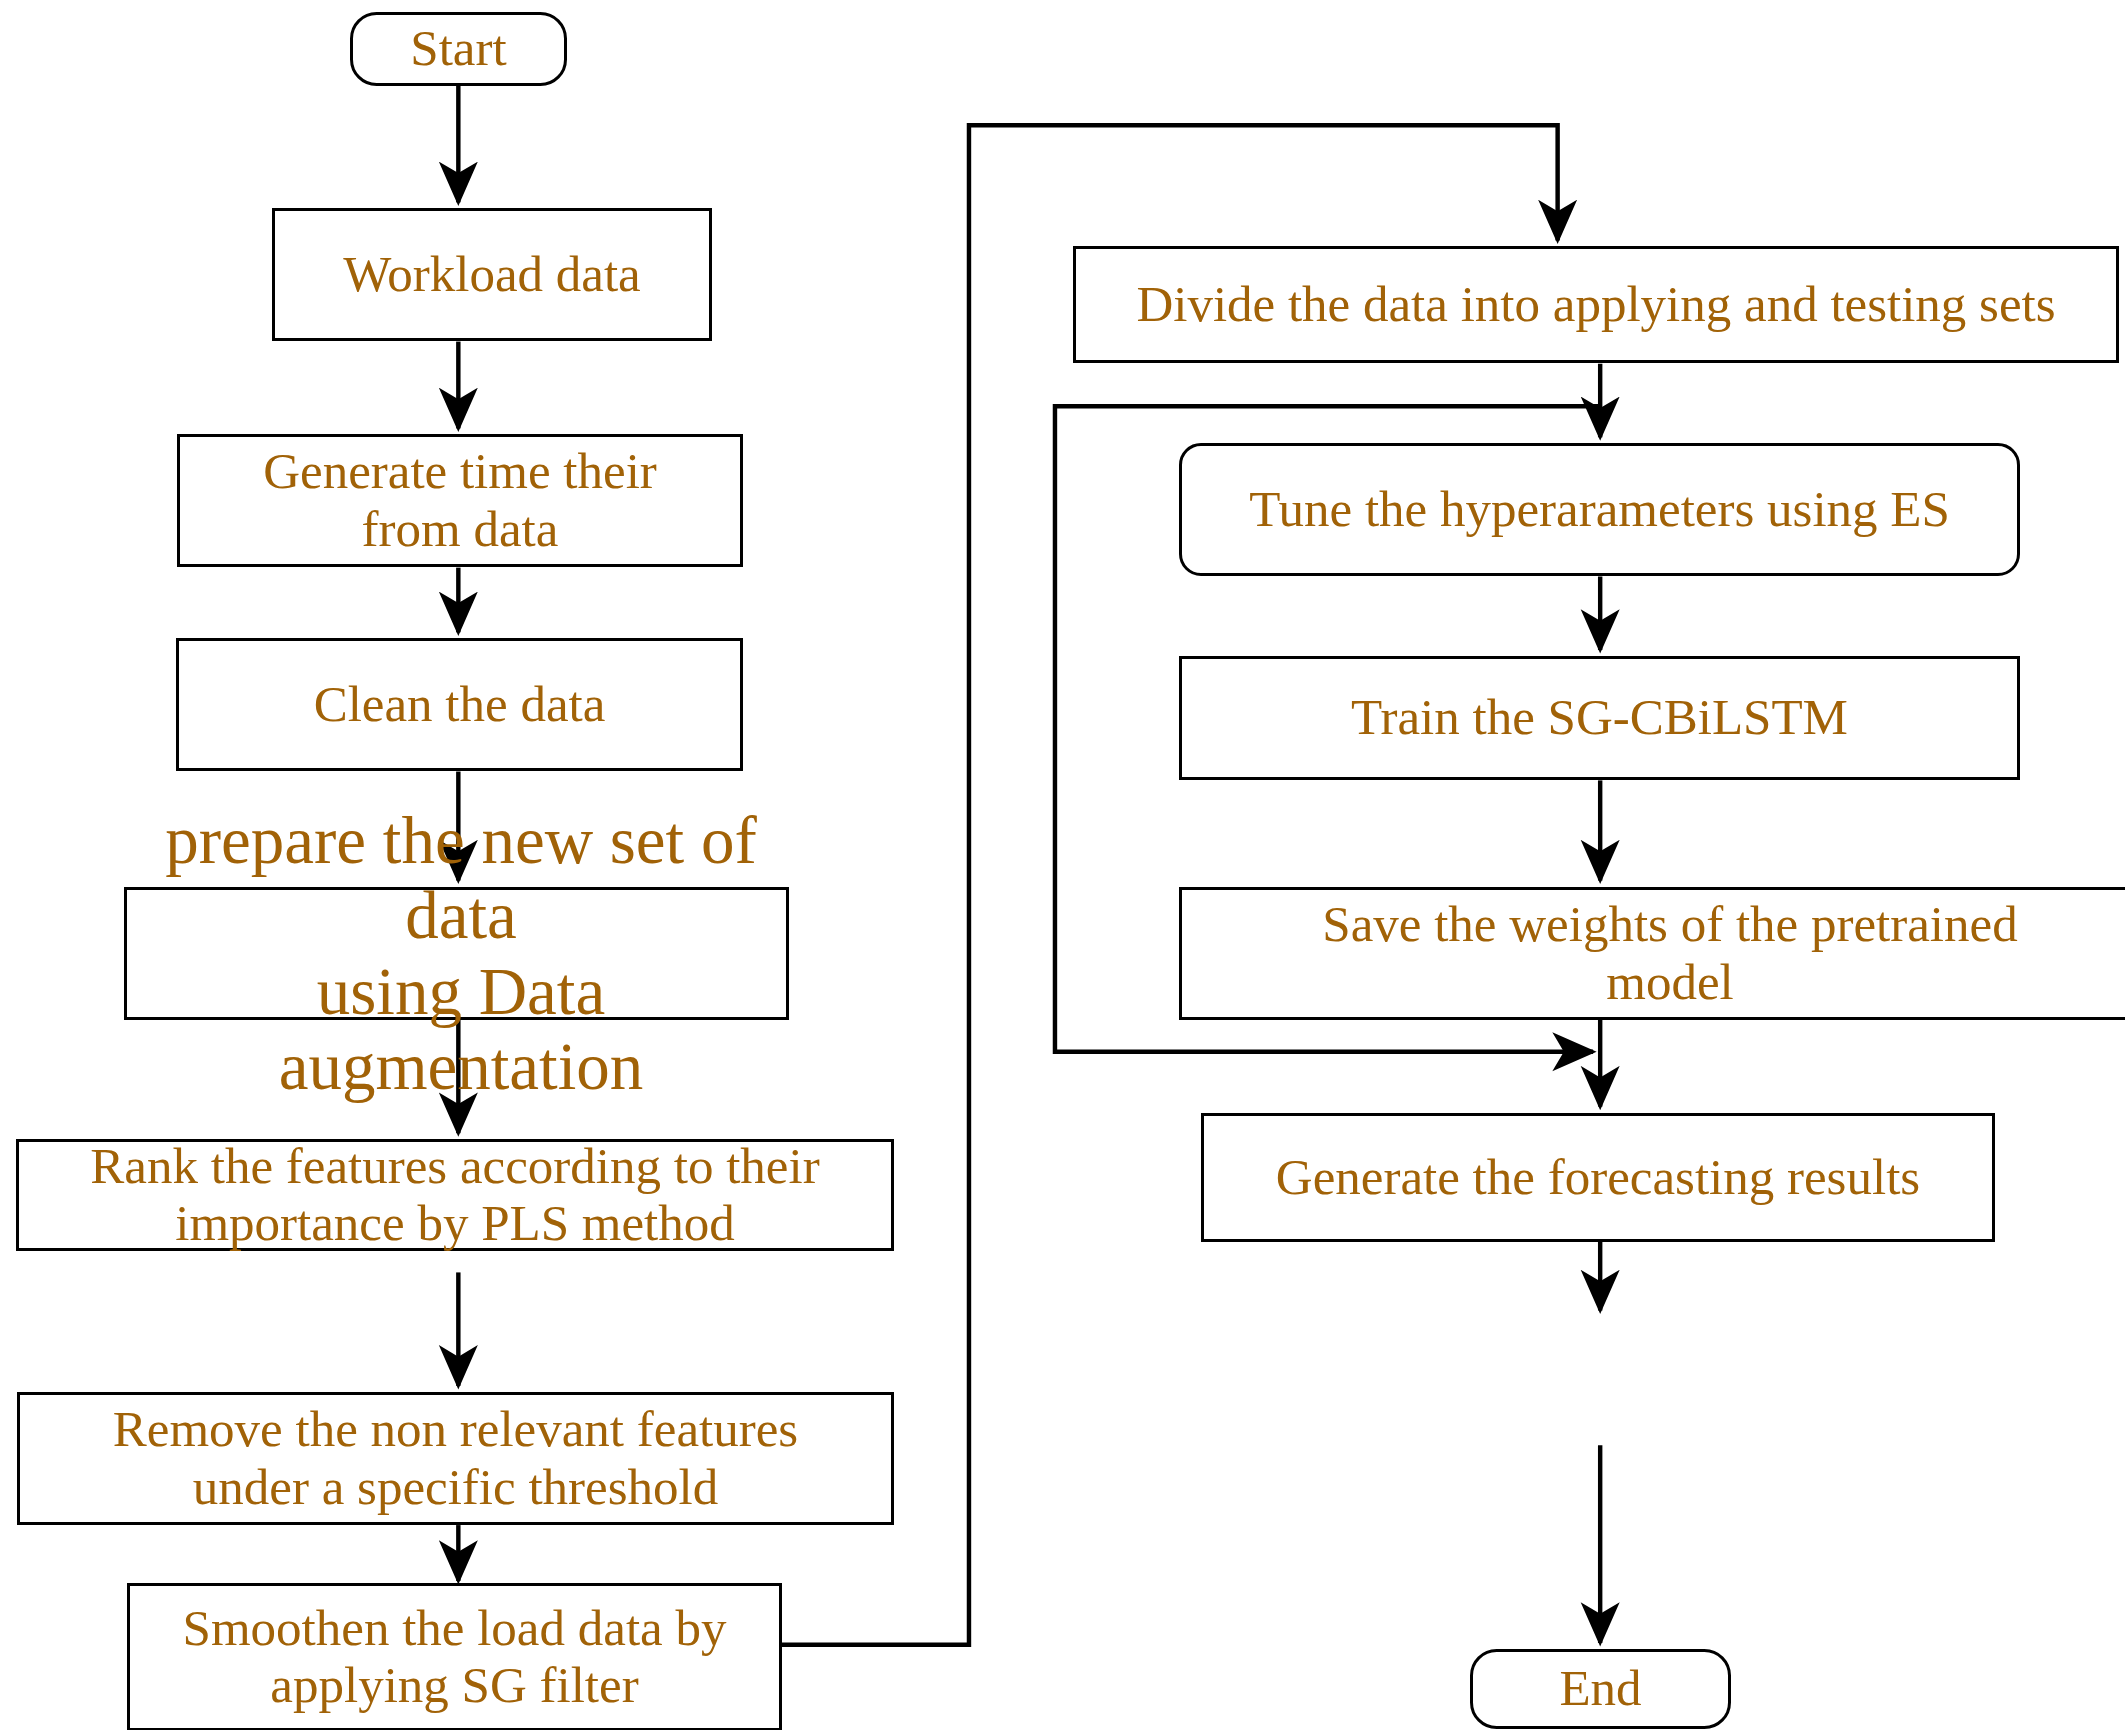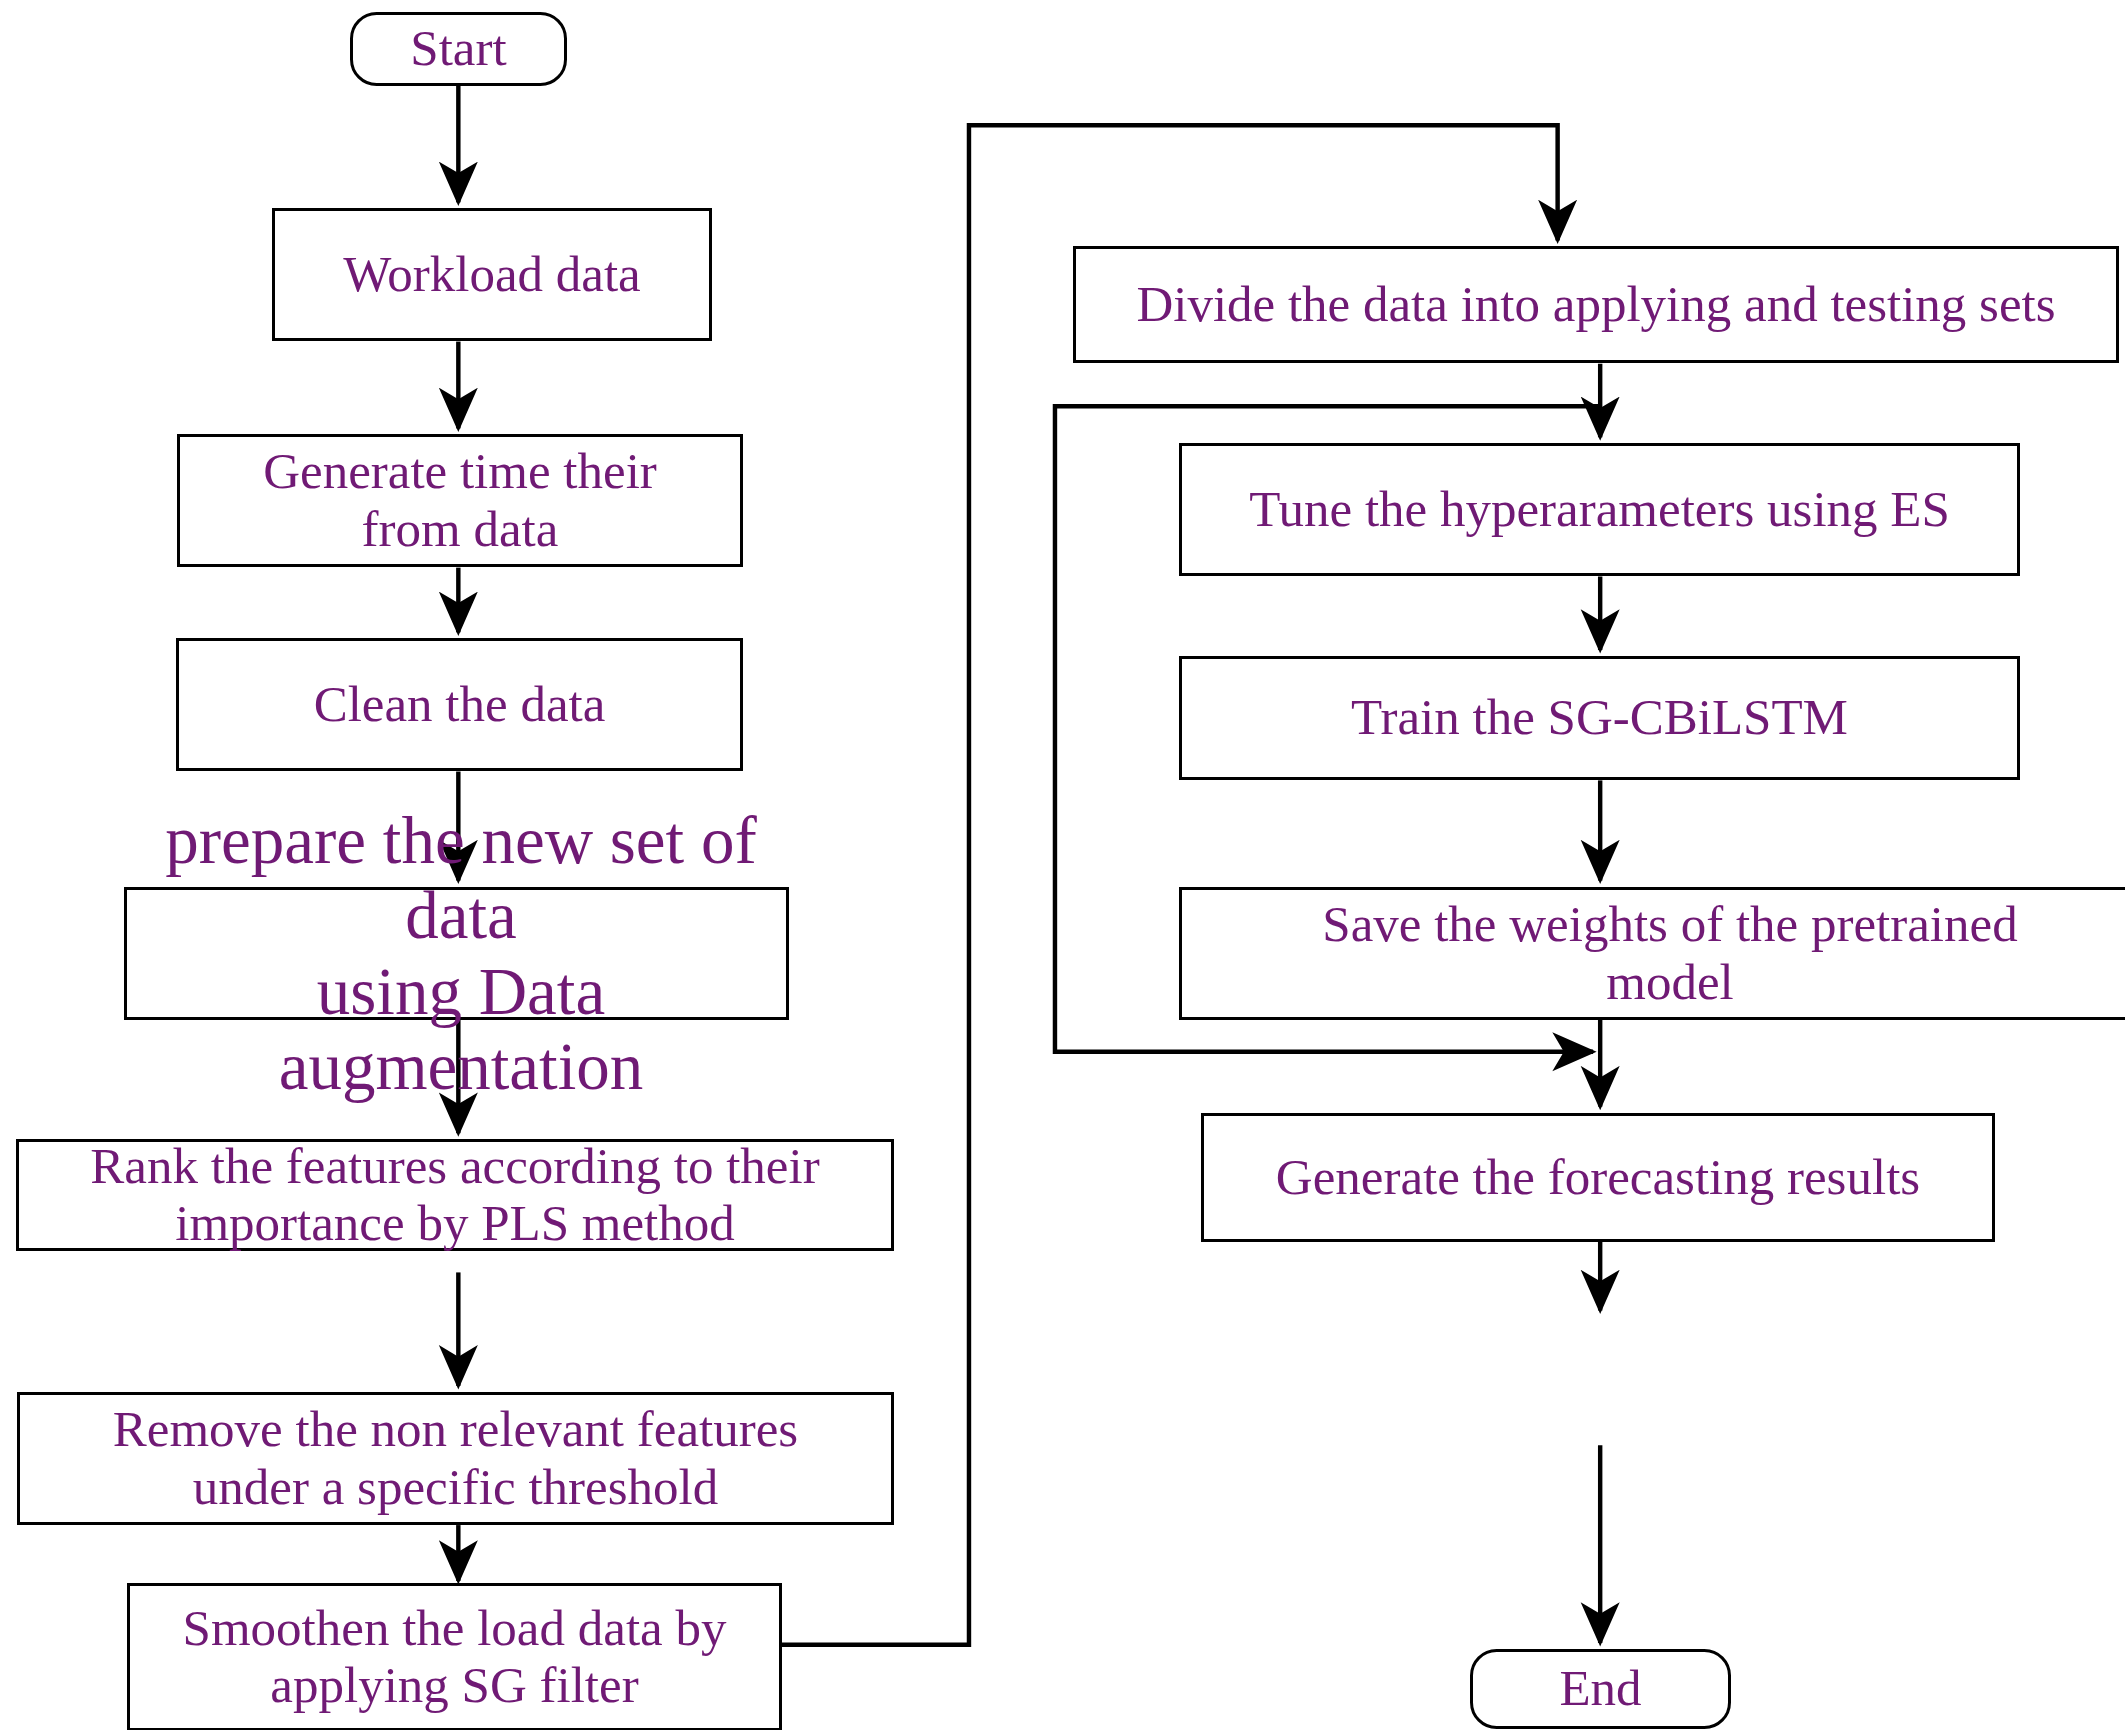--- a/index.html
+++ b/index.html
@@ -17,21 +17,21 @@
   }
   .node {
     position: absolute;
     box-sizing: border-box;
     border: 3.5px solid #000000;
     background: #ffffff;
     display: flex;
     align-items: center;
     justify-content: center;
     text-align: center;
-    color: #701a75;
+    color: #a16207;
     line-height: 1.12;
     padding: 0 7px;
     z-index: 3;
   }
   .node.terminal {
     border-radius: 26.6px;
   }
   .node .label {
     display: block;
     width: 100%;
@@ -126,21 +126,21 @@
 
   <div class="node" style="left:127px; top:1583px; width:655px; height:148px; font-size:51px;">
     <span class="label">Smoothen the load data by
 applying SG filter</span>
   </div>
 
   <div class="node" style="left:1073px; top:246px; width:1046px; height:117px; font-size:51px;">
     <span class="label">Divide the data into applying and testing sets</span>
   </div>
 
-  <div class="node" style="left:1179px; top:443px; width:841px; height:133px; font-size:51px;">
+  <div class="node" style="left:1179px; top:443px; width:841px; height:133px; font-size:51px;border-radius:22px;">
     <span class="label">Tune the hyperarameters using ES</span>
   </div>
 
   <div class="node" style="left:1179px; top:656px; width:841px; height:124px; font-size:51px;">
     <span class="label">Train the SG-CBiLSTM</span>
   </div>
 
   <div class="node" style="left:1179px; top:887px; width:982px; height:133px; font-size:51px;">
     <span class="label">Save the weights of the pretrained
 model</span>

